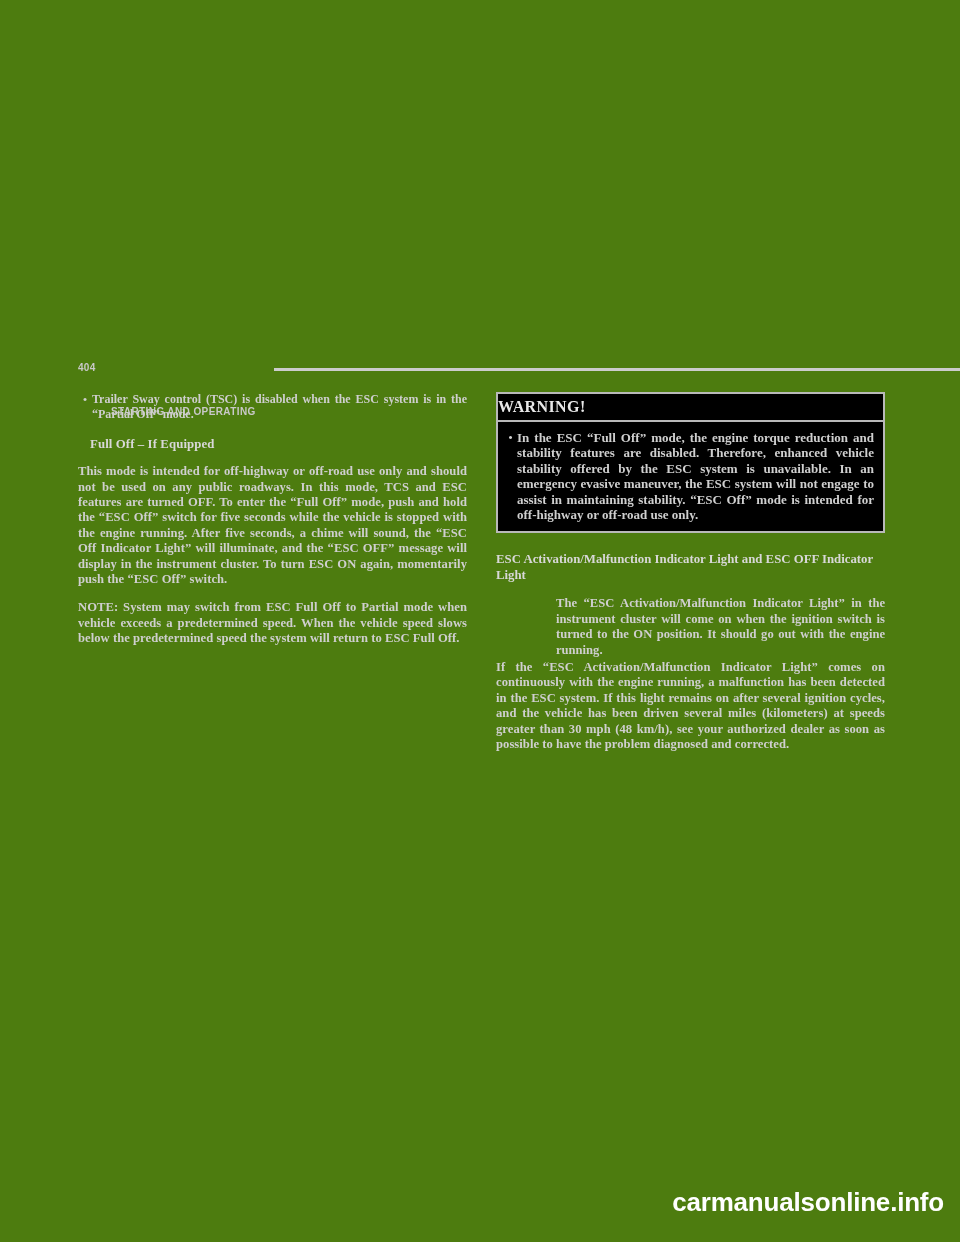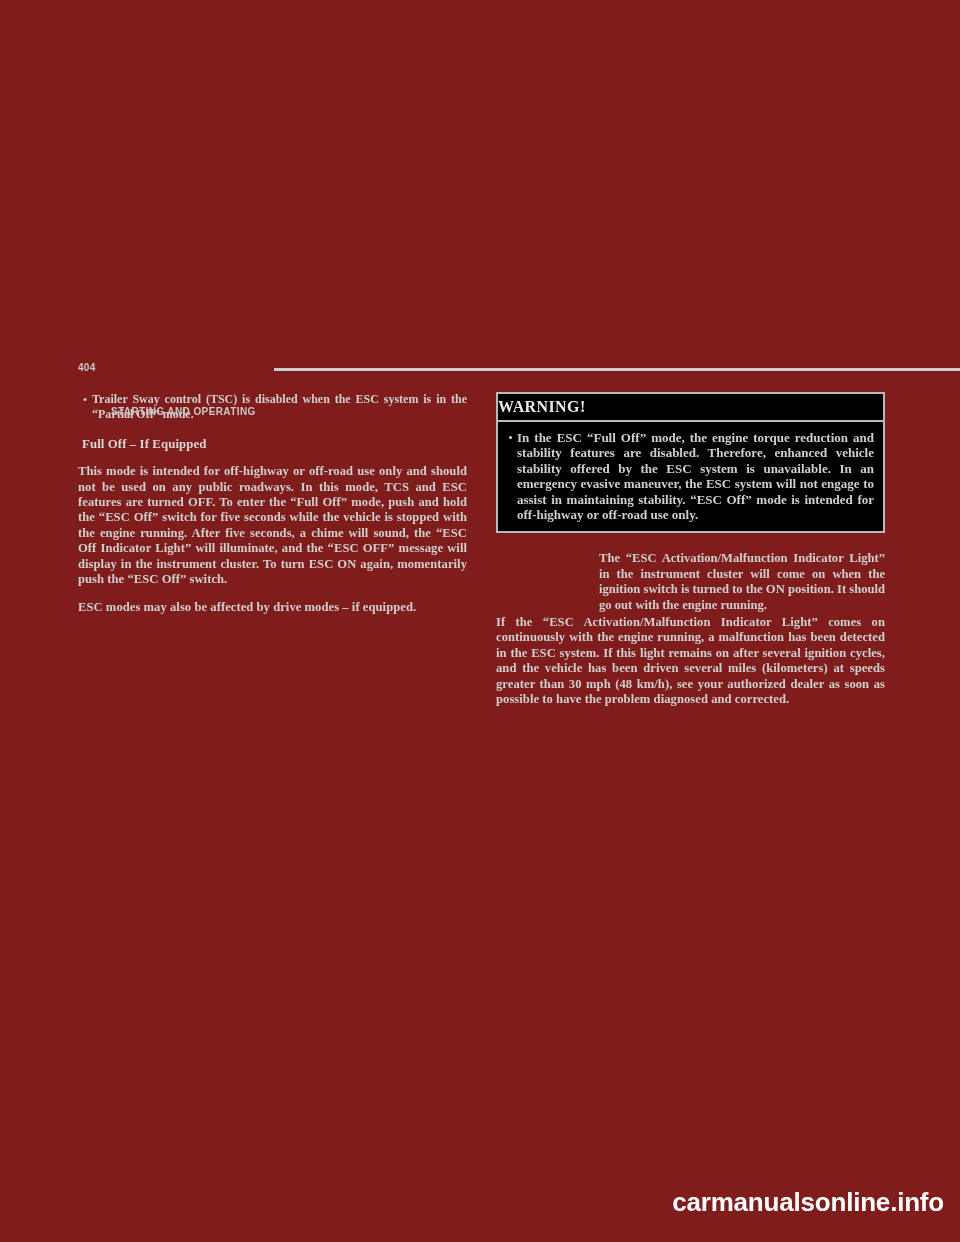--- a/index.html
+++ b/index.html
@@ -14,21 +14,21 @@
     font-family: "Liberation Serif", serif;
     overflow: hidden;
   }
 
   .page {
     position: absolute;
     left: 0;
     top: 0;
     width: 960px;
     height: 1242px;
-    background: #7f1d1d;
+    background: #4d7c0f;
   }
 
   
   .page-header {
     position: absolute;
     left: 78px;
     top: 362px;
     width: 806px;
     height: 16px;
   }
@@ -99,21 +99,21 @@
   .bullet-text {
     flex: 1 1 auto;
     font-size: 12px;
     line-height: 15.4px;
     text-align: justify;
     color: #cfcfcf;
     font-weight: bold;
   }
 
   h3.subhead {
-    margin: 4px 0 12px 4px;
+    margin: 4px 0 12px 12px;
     font-size: 12.8px;
     line-height: 15.4px;
     font-weight: bold;
     color: #d8d8d8;
     letter-spacing: 0.1px;
   }
 
   h3.subhead-right {
     margin: 0 0 13px 0;
     font-size: 12.8px;
@@ -159,21 +159,21 @@
   
   .indent-para {
     margin: 0 0 0 0;
     font-size: 12.6px;
     line-height: 15.4px;
     text-align: justify;
     color: #cfcfcf;
     font-weight: bold;
   }
   .indent-block {
-    margin-left: 103px;
+    margin-left: 60px;
   }
 
   
   .footer-brand {
     position: absolute;
     right: 16px;
     bottom: 24px;
     font-family: "Liberation Sans", sans-serif;
     font-size: 26px;
     font-weight: bold;
@@ -196,35 +196,36 @@
 
     <div class="bullet-row">
       <span class="bullet-dot">•</span>
       <span class="bullet-text">Trailer Sway control (TSC) is disabled when the ESC system is in the “Partial Off” mode.</span>
     </div>
 
     <h3 class="subhead">Full Off – If Equipped</h3>
 
     <p class="body">This mode is intended for off-highway or off-road use only and should not be used on any public roadways. In this mode, TCS and ESC features are turned OFF. To enter the “Full Off” mode, push and hold the “ESC Off” switch for five seconds while the vehicle is stopped with the engine running. After five seconds, a chime will sound, the “ESC Off Indicator Light” will illuminate, and the “ESC OFF” message will display in the instrument cluster. To turn ESC ON again, momentarily push the “ESC Off” switch.</p>
 
-
-    <p class="body tight">ESC modes may also be affected by drive modes – if equipped.</p>
+    <p class="body">NOTE: System may switch from ESC Full Off to Partial mode when vehicle exceeds a predetermined speed. When the vehicle speed slows below the predetermined speed the system will return to ESC Full Off.</p>
+
 
   </div>
 
   <div class="col col-right">
 
     <div class="warning-box">
       <div class="warning-title">WARNING!</div>
       <div class="warning-body">
         <span class="bullet-dot">•</span>
         <span class="bullet-text">In the ESC “Full Off” mode, the engine torque reduction and stability features are disabled. Therefore, enhanced vehicle stability offered by the ESC system is unavailable. In an emergency evasive maneuver, the ESC system will not engage to assist in maintaining stability. “ESC Off” mode is intended for off-highway or off-road use only.</span>
       </div>
     </div>
 
+    <h3 class="subhead-right">ESC Activation/Malfunction Indicator Light and ESC OFF Indicator Light</h3>
 
     <div class="indent-block">
       <p class="indent-para">The “ESC Activation/Malfunction Indicator Light” in the instrument cluster will come on when the ignition switch is turned to the ON position. It should go out with the engine running.</p>
     </div>
 
     <p class="body" style="margin-top:2px;">If the “ESC Activation/Malfunction Indicator Light” comes on continuously with the engine running, a malfunction has been detected in the ESC system. If this light remains on after several ignition cycles, and the vehicle has been driven several miles (kilometers) at speeds greater than 30 mph (48 km/h), see your authorized dealer as soon as possible to have the problem diagnosed and corrected.</p>
 
   </div>
 
   <div class="footer-brand">carmanualsonline.info</div>

